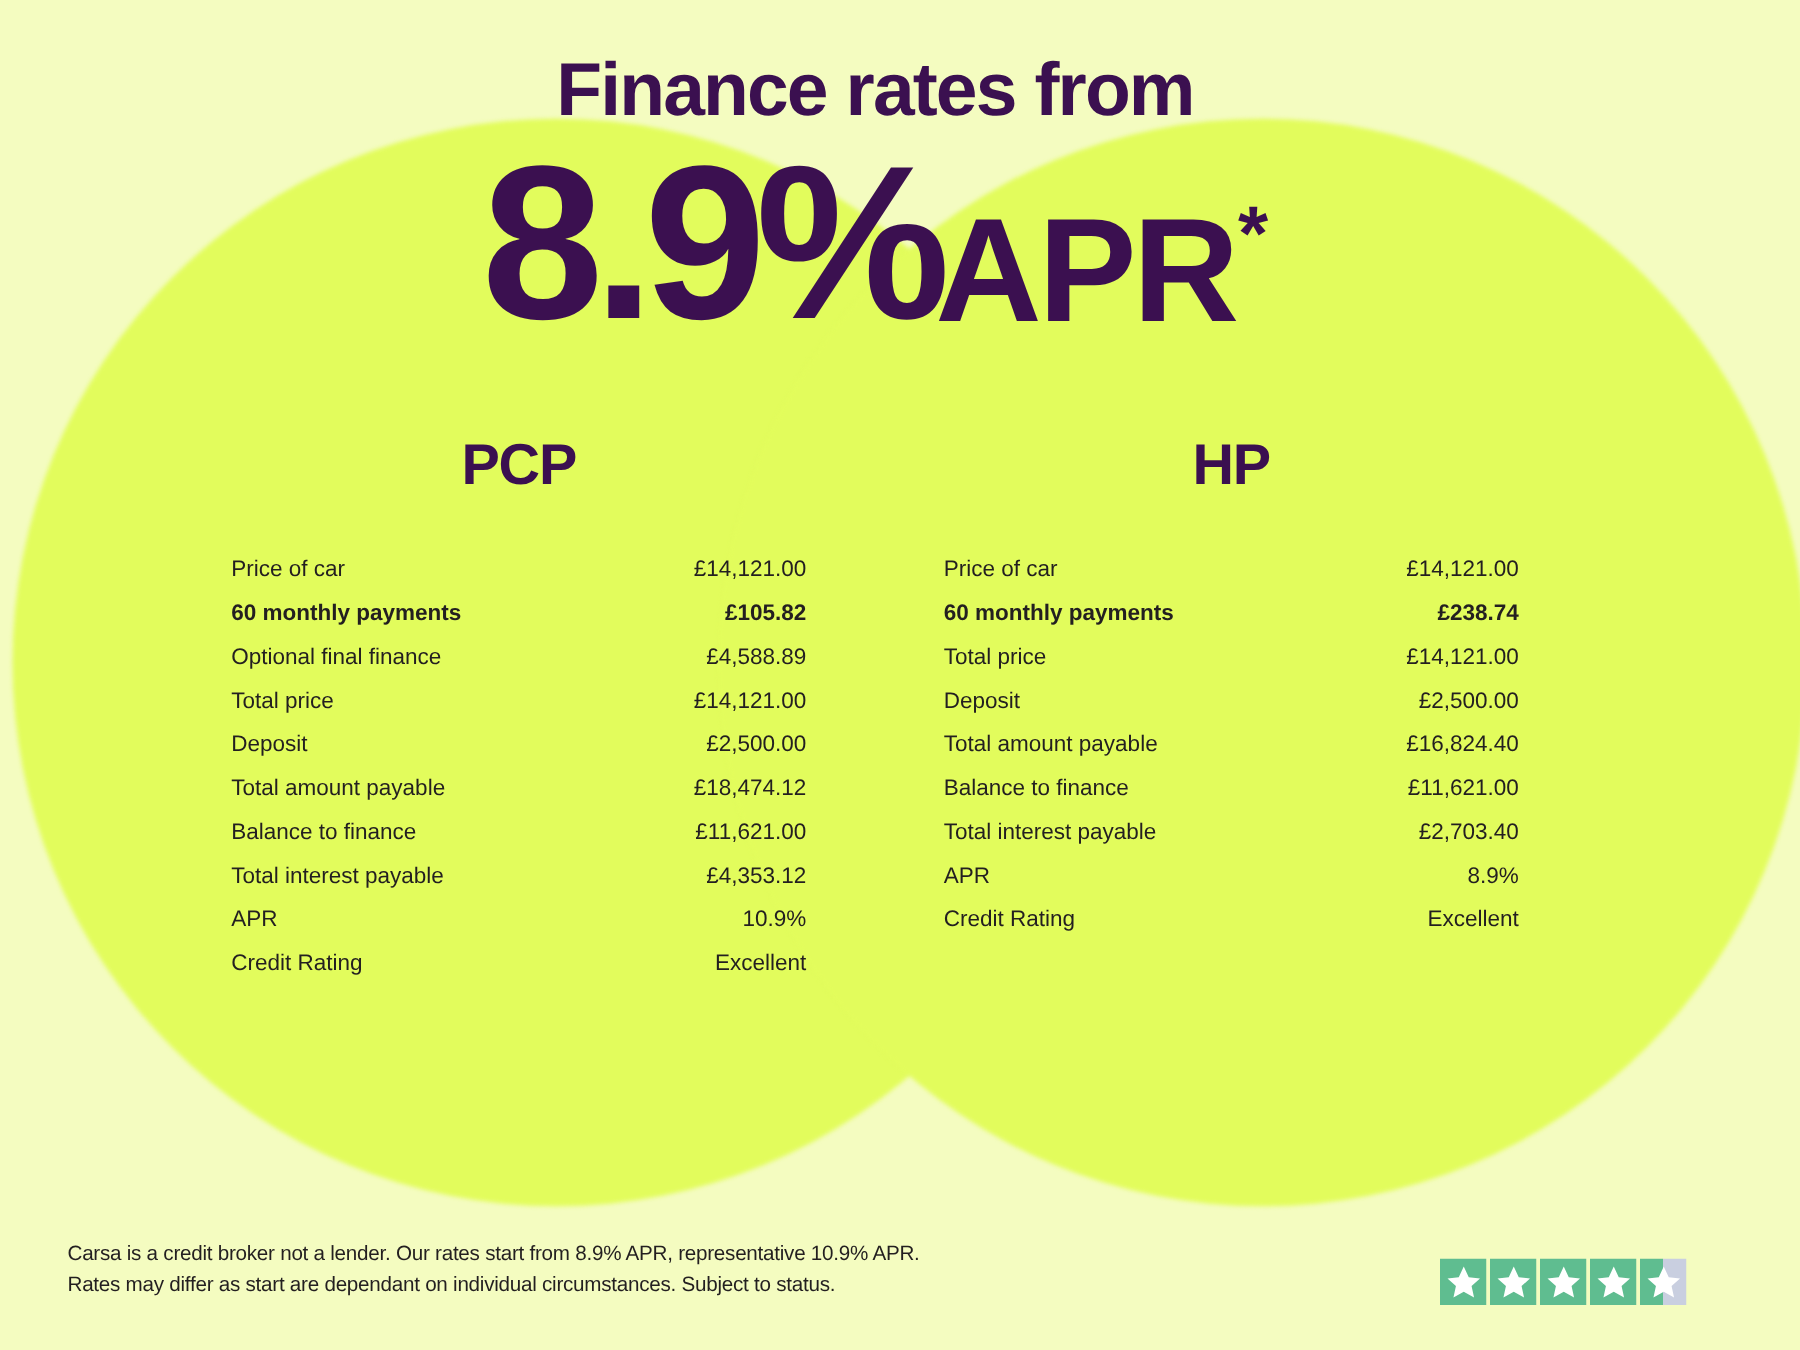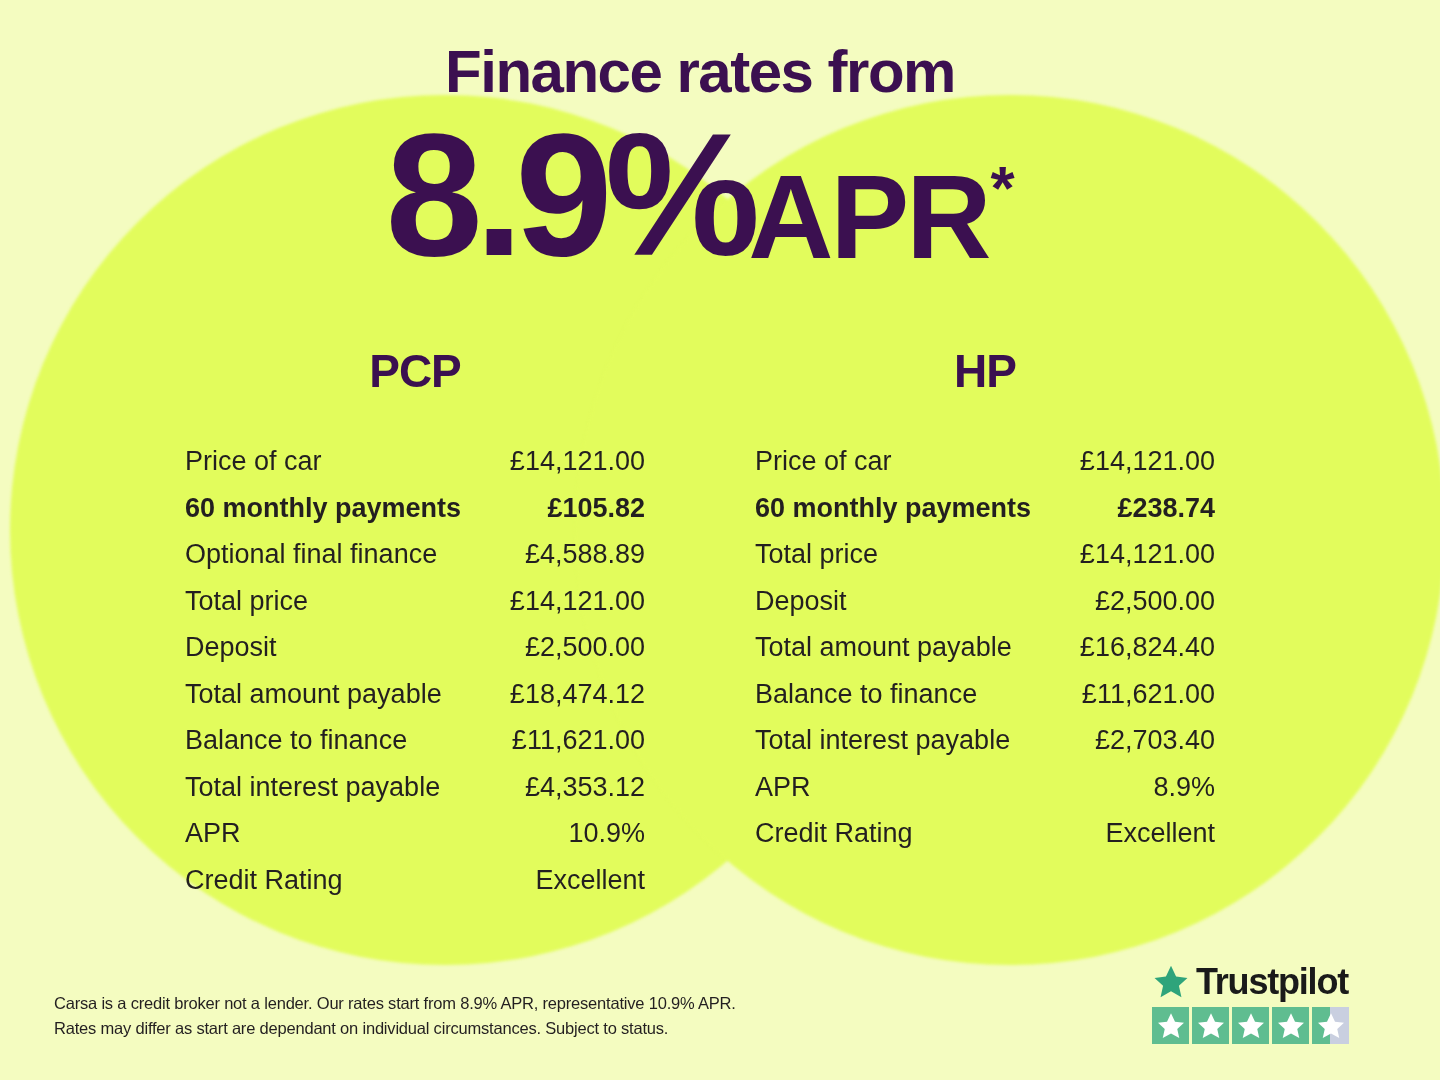--- a/index.html
+++ b/index.html
@@ -116,21 +116,21 @@
     letter-spacing: -1px;
     margin-bottom: 40px;
   }
   .rows {
     padding: 0 20px;
   }
   .row {
     display: flex;
     justify-content: space-between;
     align-items: baseline;
-    font-size: 27px;
+    font-size: 18px;
     color: #231F20;
     padding: 6px 0;
     line-height: 1.28;
   }
   .row.bold .row-label,
   .row.bold .row-value {
     font-weight: bold;
   }
   .row-label {
     text-align: left;
@@ -322,28 +322,20 @@
   </div>
 
   <div class="footer">
 
     <div class="disclaimer">
       <span class="disclaimer-line">Carsa is a credit broker not a lender. Our rates start from 8.9% APR, representative 10.9% APR.</span>
       <span class="disclaimer-line">Rates may differ as start are dependant on individual circumstances. Subject to status.</span>
     </div>
 
     <div class="trustpilot">
-      <div class="tp-word">
-        <span class="tp-word-star">
-          <svg viewBox="0 0 24 24" xmlns="http://www.w3.org/2000/svg">
-            <polygon points="12,1.8 15.2,8.6 22.4,9.4 17,14.3 18.6,21.6 12,17.9 5.4,21.6 7,14.3 1.6,9.4 8.8,8.6" fill="#2EA47B"></polygon>
-          </svg>
-        </span>
-        <span class="tp-word-text">Trustpilot</span>
-      </div>
       <div class="tp-stars">
         <span class="tp-star-tile">
           <svg viewBox="0 0 24 24" xmlns="http://www.w3.org/2000/svg">
             <polygon points="12,1.8 15.2,8.6 22.4,9.4 17,14.3 18.6,21.6 12,17.9 5.4,21.6 7,14.3 1.6,9.4 8.8,8.6" fill="#FFFFFF"></polygon>
           </svg>
         </span>
         <span class="tp-star-tile">
           <svg viewBox="0 0 24 24" xmlns="http://www.w3.org/2000/svg">
             <polygon points="12,1.8 15.2,8.6 22.4,9.4 17,14.3 18.6,21.6 12,17.9 5.4,21.6 7,14.3 1.6,9.4 8.8,8.6" fill="#FFFFFF"></polygon>
           </svg>

